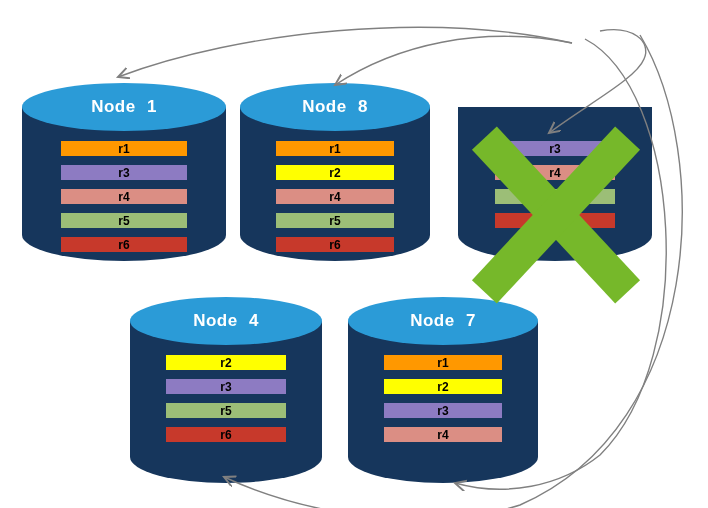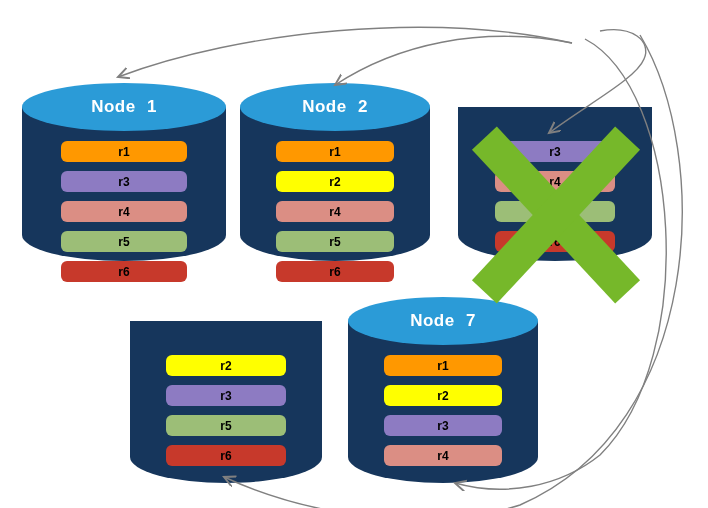--- a/index.html
+++ b/index.html
@@ -29,25 +29,25 @@
     .node-title {
       color: var(--title-text, #fff);
       font-weight: bold; font-size: 17px;
       letter-spacing: 0.5px; word-spacing: 6px;
     }
     .bars {
       position: absolute; left: 0; right: 0; top: 58px; z-index: 3;
       display: flex; flex-direction: column; align-items: center; gap: 9px;
     }
     .replica-bar {
-      width: 62%; height: 21px;
+      width: 62%; height: 15px;
       display: flex; align-items: center; justify-content: center;
       font-size: 12px; font-weight: bold;
       color: var(--bar-text, #000);
-      border-radius: 6px;
+      border-radius: 0;
       background: #ccc;
     }
 
     
     .x-wrap {
       position: absolute; left: 14px; top: 38px; width: 168px; height: 188px;
       z-index: 6; pointer-events: none;
     }
     .x-arm {
       position: absolute; left: 50%; top: 50%;
@@ -84,21 +84,21 @@
       <div class="replica-bar" style="background: rgb(141, 123, 194);">r3</div>
       <div class="replica-bar" style="background: rgb(219, 142, 132);">r4</div>
       <div class="replica-bar" style="background: rgb(156, 190, 119);">r5</div>
       <div class="replica-bar" style="background: rgb(199, 57, 43);">r6</div>
     </div>
   </div>
 
   <div class="node" style="left:240px; top:58px; width:190px; height:178px">
     <div class="cyl-body"></div>
     <div class="cyl-top">
-      <span class="node-title">Node 2</span>
+      <span class="node-title">Node 8</span>
     </div>
     <div class="bars">
       <div class="replica-bar" style="background: rgb(255, 152, 0);">r1</div>
       <div class="replica-bar" style="background: rgb(255, 255, 0);">r2</div>
       <div class="replica-bar" style="background: rgb(219, 142, 132);">r4</div>
       <div class="replica-bar" style="background: rgb(156, 190, 119);">r5</div>
       <div class="replica-bar" style="background: rgb(199, 57, 43);">r6</div>
     </div>
   </div>
 
@@ -111,20 +111,23 @@
       <div class="replica-bar" style="background: rgb(199, 57, 43);">r6</div>
     </div>
     <div class="x-wrap">
       <div class="x-arm a"></div>
       <div class="x-arm b"></div>
     </div>
   </div>
 
   <div class="node" style="left:130px; top:272px; width:192px; height:186px">
     <div class="cyl-body"></div>
+    <div class="cyl-top">
+      <span class="node-title">Node 4</span>
+    </div>
     <div class="bars">
       <div class="replica-bar" style="background: rgb(255, 255, 0);">r2</div>
       <div class="replica-bar" style="background: rgb(141, 123, 194);">r3</div>
       <div class="replica-bar" style="background: rgb(156, 190, 119);">r5</div>
       <div class="replica-bar" style="background: rgb(199, 57, 43);">r6</div>
     </div>
   </div>
 
   <div class="node" style="left:348px; top:272px; width:190px; height:186px">
     <div class="cyl-body"></div>

